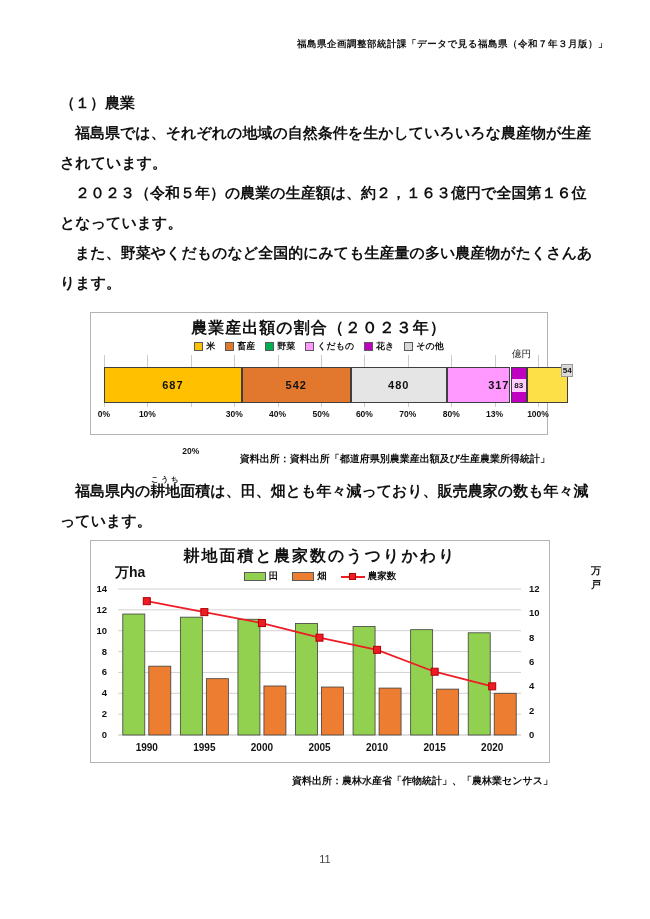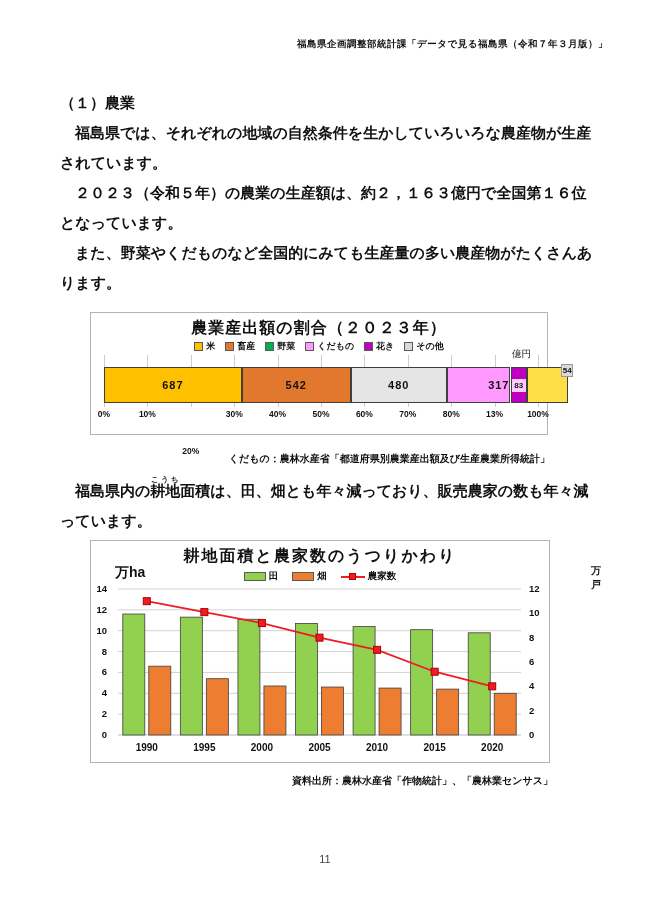--- a/index.html
+++ b/index.html
@@ -143,21 +143,21 @@
       <span class="c1-tick" style="left: 40%;">40%</span>
       <span class="c1-tick" style="left: 50%;">50%</span>
       <span class="c1-tick" style="left: 60%;">60%</span>
       <span class="c1-tick" style="left: 70%;">70%</span>
       <span class="c1-tick" style="left: 80%;">80%</span>
       <span class="c1-tick" style="left: 90%;">13%</span>
       <span class="c1-tick" style="left: 100%;">100%</span>
     </div>
 </div>
 
-<div class="source-line" style="top:452px;right:100px;">くだもの：農林水産省「都道府県別農業産出額及び生産農業所得統計」</div>
+<div class="source-line" style="top:452px;right:100px;">資料出所：資料出所「都道府県別農業産出額及び生産農業所得統計」</div>
 
 <div class="text-block" style="top:476px;">
   <p><span>　福島県内の</span><ruby><span>耕地</span><rt>こうち</rt></ruby><span>面積は、田、畑とも年々減っており、販売農家の数も年々減っています。</span></p>
 </div>
 
 <div class="chart-box" id="chart2" style="left:90px;top:540px;width:458px;height:221px;">
   <div class="c-title c2-title">耕地面積と農家数のうつりかわり</div>
   <div class="c-legend" id="c2-legend">
       <div class="legend-item">
         <div class="legend-bar-swatch" style="background: rgb(146, 208, 80);"></div>

